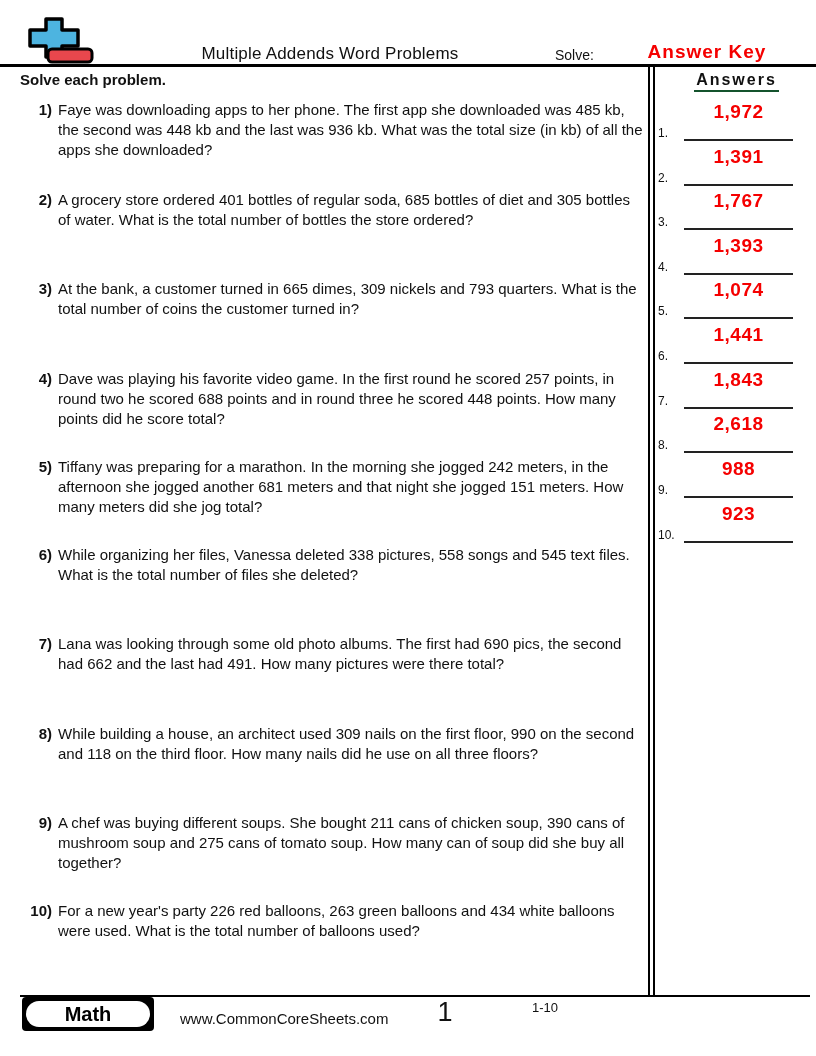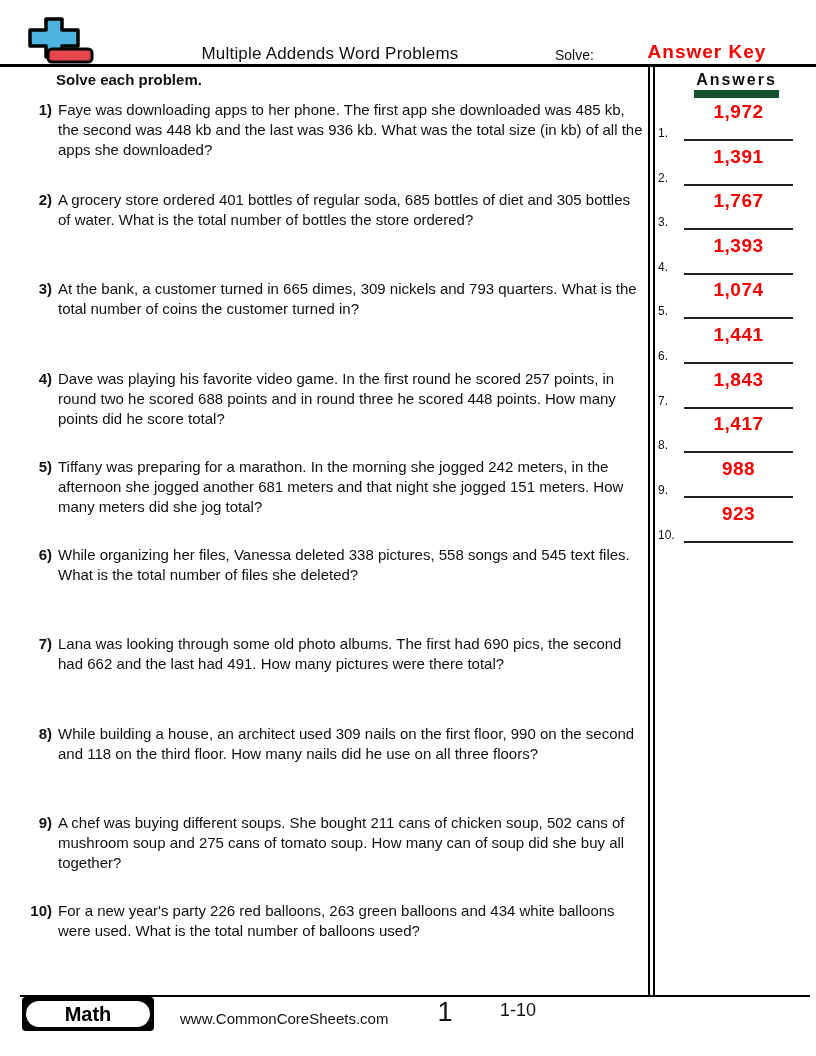--- a/index.html
+++ b/index.html
@@ -16,48 +16,48 @@
     font-family:"Liberation Sans","DejaVu Sans",sans-serif;color:var(--ink);
   }
   
   .icon-wrap{position:absolute;left:24px;top:16px;width:72px;height:48px;}
   .ws-title{position:absolute;left:130px;top:44px;width:400px;text-align:center;
     font-size:17px;letter-spacing:.2px;}
   .name-label{position:absolute;left:555px;top:47px;font-size:14px;}
   .answer-key{position:absolute;left:622px;top:41px;width:170px;text-align:center;
     font-size:19px;font-weight:bold;color:var(--accent-red);letter-spacing:1px;}
   .header-rule{position:absolute;left:0;top:64px;width:816px;height:3px;background:#000;}
-  .instructions{position:absolute;left:20px;top:71px;font-size:15px;font-weight:bold;margin-left:36px;}
+  .instructions{position:absolute;left:20px;top:71px;font-size:15px;font-weight:bold;}
   
   .problem{position:absolute;left:20px;width:625px;font-size:15px;line-height:20px;}
   .p-num{position:absolute;left:0;top:0;width:32px;text-align:right;font-weight:bold;}
   .p-text{display:block;margin-left:38px;width:586px;}
   
   .v-divider{position:absolute;left:648px;top:66px;height:929px;width:7px;
     border-left:2px solid #000;border-right:2px solid #000;}
   
   .answers-col{position:absolute;left:657px;top:66px;width:159px;}
   .answers-title-wrap{position:absolute;left:0;top:5px;width:100%;text-align:center;}
   .answers-title{display:inline-block;font-size:16px;font-weight:bold;letter-spacing:2px;
-    border-bottom:8px solid #14532d;padding:0 2px 1px 2px;}
+    border-bottom:2px solid #14532d;padding:0 2px 1px 2px;}
   .ans-row{position:absolute;left:0;width:159px;height:28px;}
   .ans-num{position:absolute;left:1px;bottom:1px;font-size:12px;}
   .ans-line{position:absolute;left:27px;bottom:0;width:109px;text-align:center;
     border-bottom:2px solid #222;padding-bottom:16px;
     font-size:19px;font-weight:bold;color:var(--accent-red);letter-spacing:.5px;}
   
   .footer-rule{position:absolute;left:20px;top:995px;width:790px;height:2px;background:#000;}
   .math-badge{position:absolute;left:22px;top:997px;width:132px;height:34px;background:#000;
     border-radius:4px;}
   .math-pill{position:absolute;left:4px;top:4px;right:4px;bottom:4px;background:#fff;
     border-radius:14px;display:flex;align-items:center;justify-content:center;
     font-size:20px;font-weight:bold;color:#000;}
   .site-text{position:absolute;left:180px;top:1010px;font-size:15px;}
   .page-number{position:absolute;left:425px;top:997px;width:40px;text-align:center;font-size:27px;}
-  .score-range{position:absolute;left:500px;top:1000px;width:58px;text-align:left;font-size:18px;}
+  .score-range{position:absolute;left:500px;top:1000px;width:58px;text-align:right;font-size:13px;}
   .score-table{position:absolute;left:565px;top:996px;display:flex;}
   .score-cell{width:26px;height:23px;margin-left:-2px;border:2px solid #000;
     display:flex;align-items:center;justify-content:center;font-size:13px;background:#fff;}
   .score-cell:first-child{margin-left:0;}
   .score-cell[data-shaded="true"]{background:var(--score-shaded);}
 </style>
 </head>
 <body>
 
 <div class="page">
@@ -101,21 +101,21 @@
   <div class="problem" style="top:634px">
     <span class="p-num">7)</span>
     <span class="p-text">Lana was looking through some old photo albums. The first had 690 pics, the second had 662 and the last had 491. How many pictures were there total?</span>
   </div>
   <div class="problem" style="top:724px">
     <span class="p-num">8)</span>
     <span class="p-text">While building a house, an architect used 309 nails on the first floor, 990 on the second and 118 on the third floor. How many nails did he use on all three floors?</span>
   </div>
   <div class="problem" style="top:813px">
     <span class="p-num">9)</span>
-    <span class="p-text">A chef was buying different soups. She bought 211 cans of chicken soup, 502 cans of mushroom soup and 275 cans of tomato soup. How many can of soup did she buy all together?</span>
+    <span class="p-text">A chef was buying different soups. She bought 211 cans of chicken soup, 390 cans of mushroom soup and 275 cans of tomato soup. How many can of soup did she buy all together?</span>
   </div>
   <div class="problem" style="top:901px">
     <span class="p-num">10)</span>
     <span class="p-text">For a new year's party 226 red balloons, 263 green balloons and 434 white balloons were used. What is the total number of balloons used?</span>
   </div>
 
   <div class="v-divider"></div>
 
   <div class="answers-col">
     <div class="answers-title-wrap">
@@ -144,21 +144,21 @@
     <div class="ans-row" style="top:270px">
       <span class="ans-num">6.</span>
       <span class="ans-line">1,441</span>
     </div>
     <div class="ans-row" style="top:315px">
       <span class="ans-num">7.</span>
       <span class="ans-line">1,843</span>
     </div>
     <div class="ans-row" style="top:359px">
       <span class="ans-num">8.</span>
-      <span class="ans-line">1,417</span>
+      <span class="ans-line">2,618</span>
     </div>
     <div class="ans-row" style="top:404px">
       <span class="ans-num">9.</span>
       <span class="ans-line">988</span>
     </div>
     <div class="ans-row" style="top:449px">
       <span class="ans-num">10.</span>
       <span class="ans-line">923</span>
     </div>
   </div>

